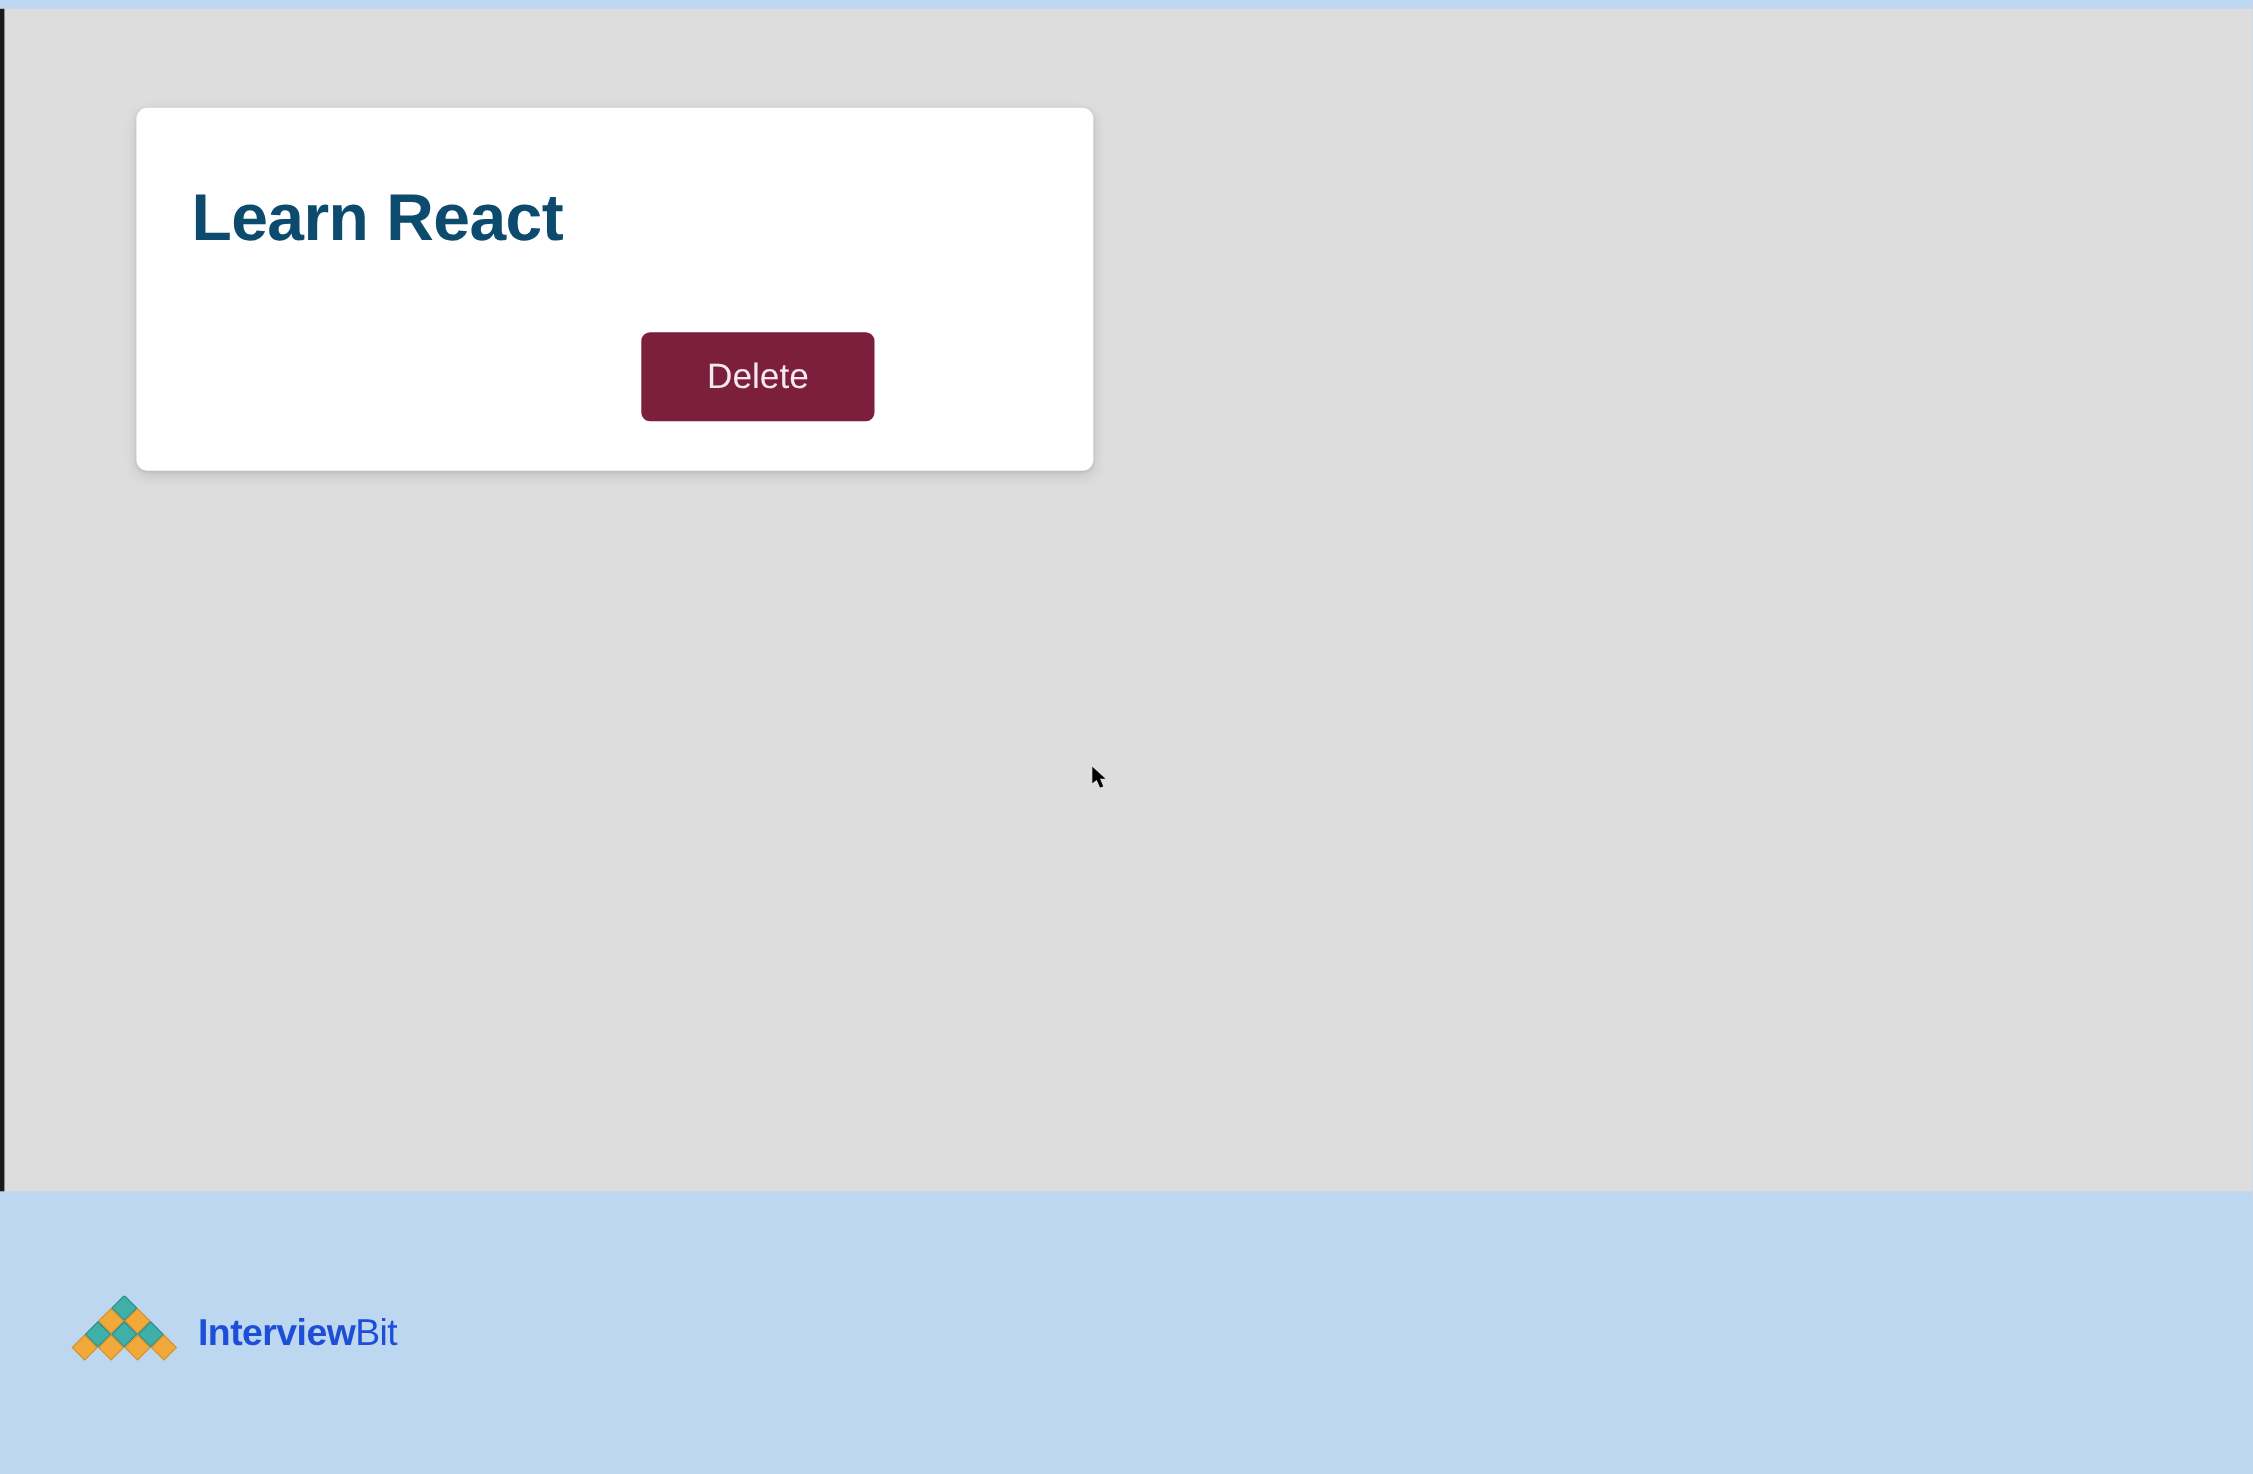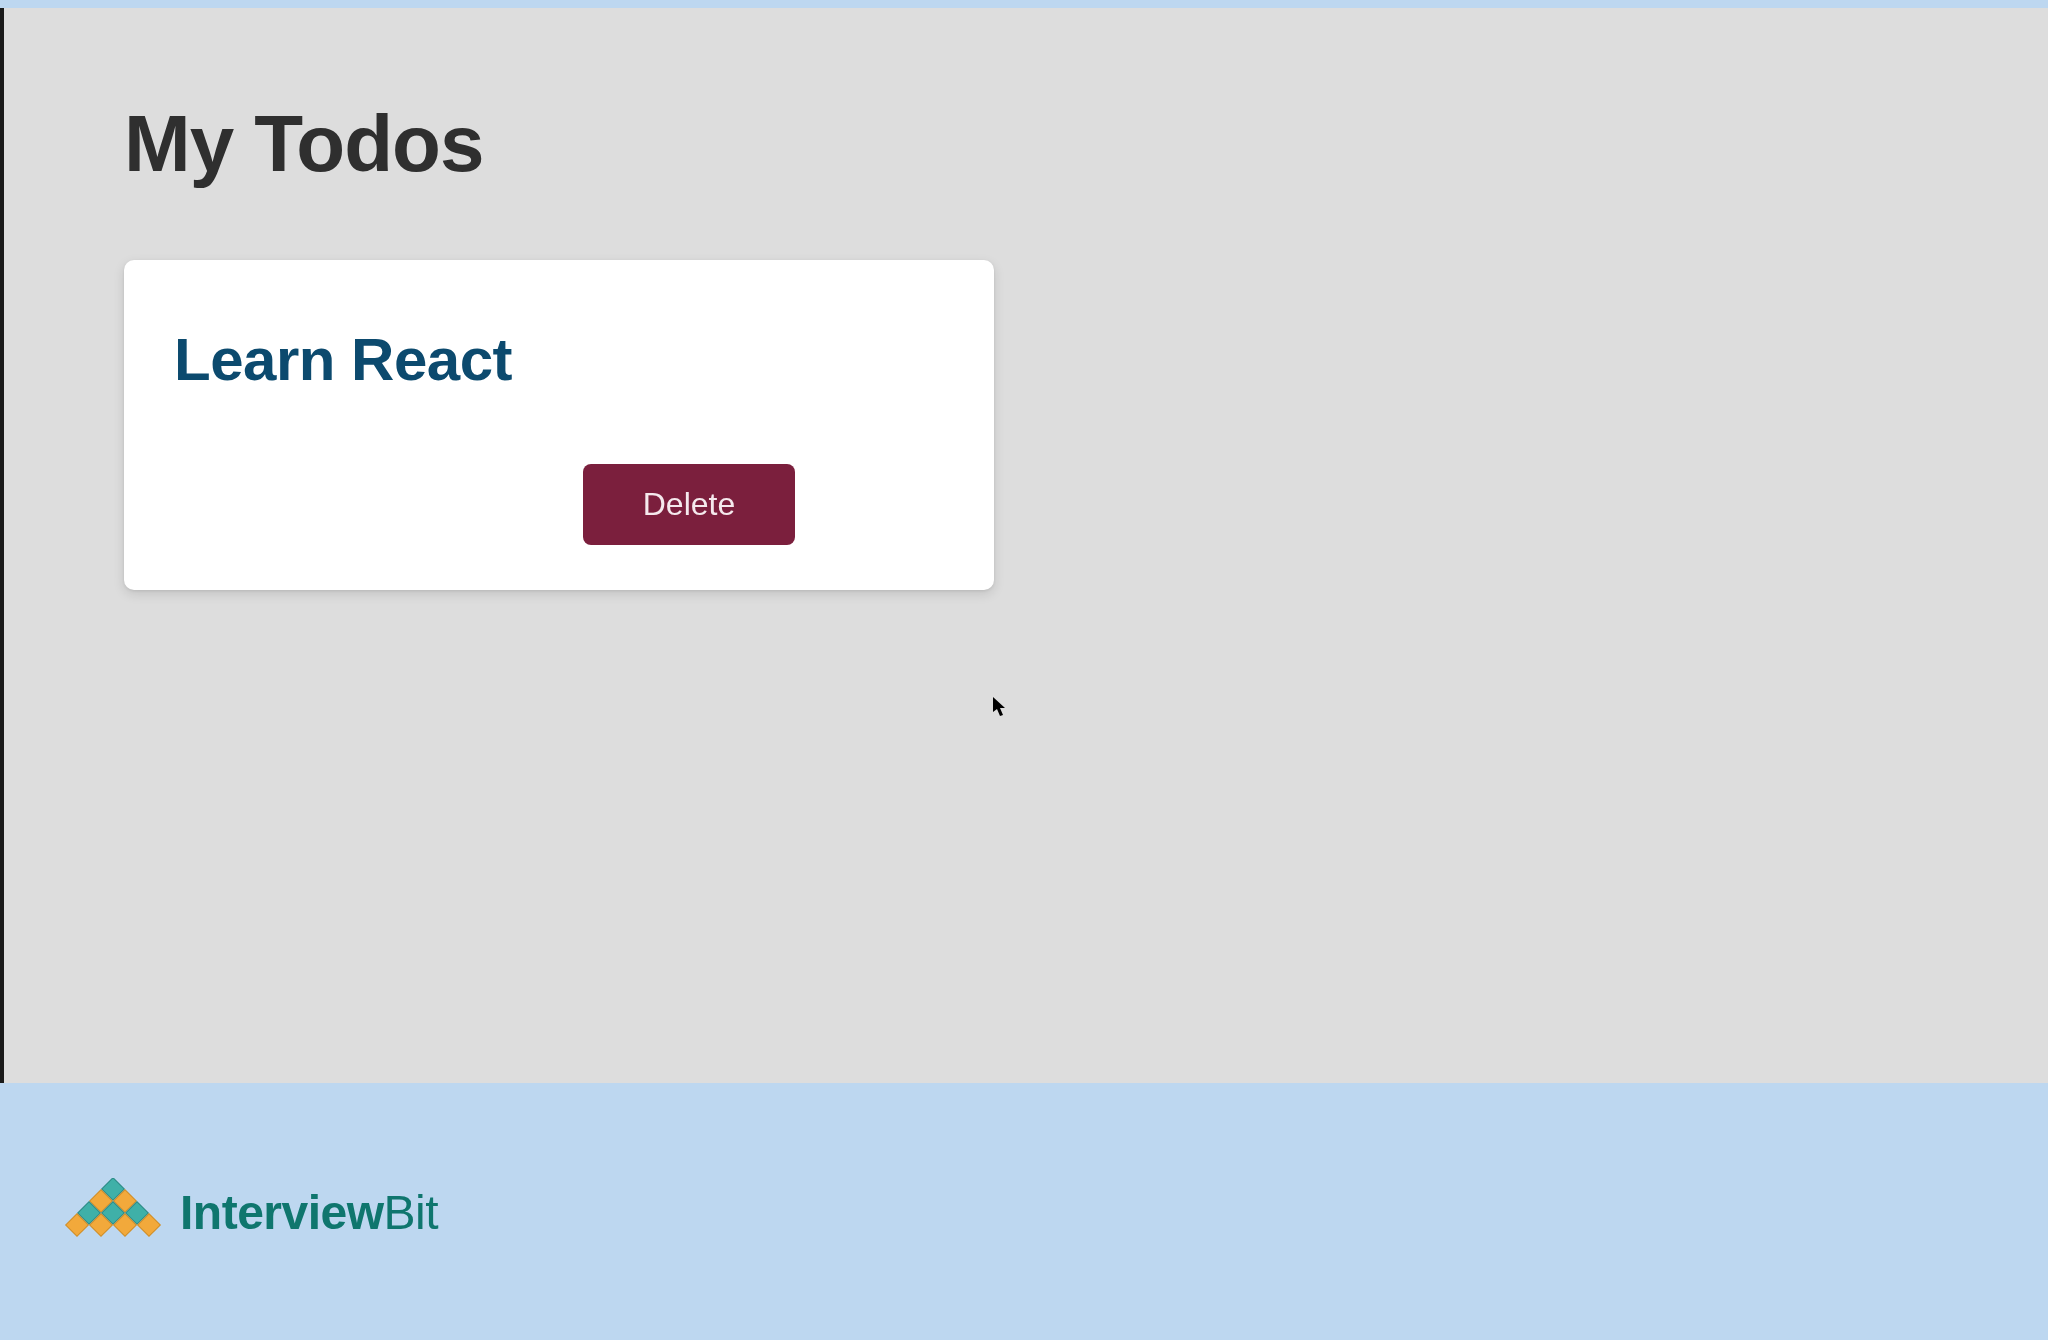--- a/index.html
+++ b/index.html
@@ -105,38 +105,37 @@
       gap: 12px;
     }
 
     .brand-logo {
       width: 110px;
       height: 70px;
       flex-shrink: 0;
     }
 
     .brand-text {
-      font-size: 48px;
-      color: #0f766e;
+      font-size: 34px;
+      color: #1d4ed8;
       font-weight: 400;
       letter-spacing: -0.5px;
     }
 
     .brand-text .bold {
       font-weight: 600;
     }
   </style>
 </head>
 <body>
 
 <div class="outer-wrap">
   <div class="app-viewport">
     <div class="content-area">
 
-      <h1 class="page-title">My Todos</h1>
 
       <div class="todo-card">
         <h2 class="todo-title">Learn React</h2>
 
         <div class="button-row">
           <button class="delete-button">Delete</button>
         </div>
       </div>
 
     </div>

